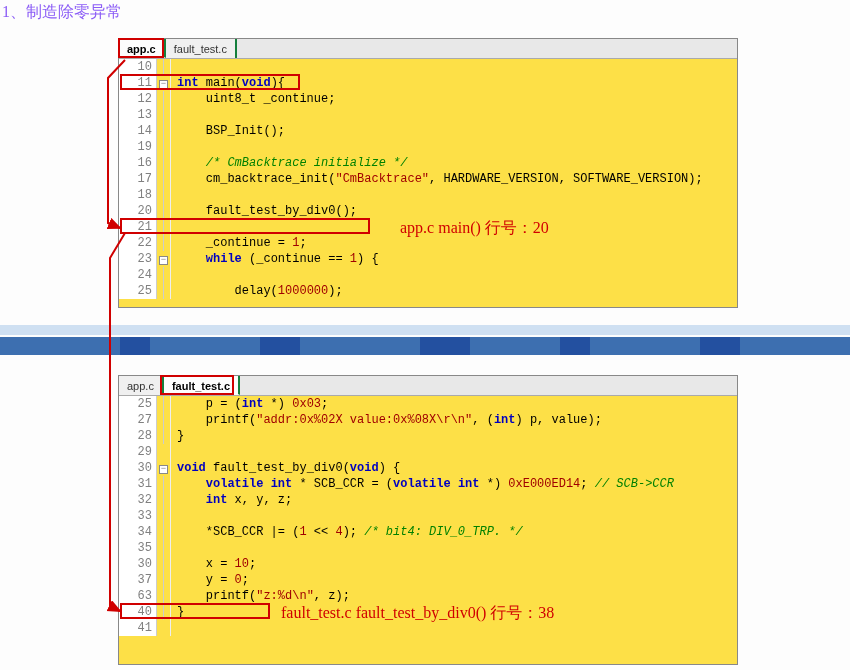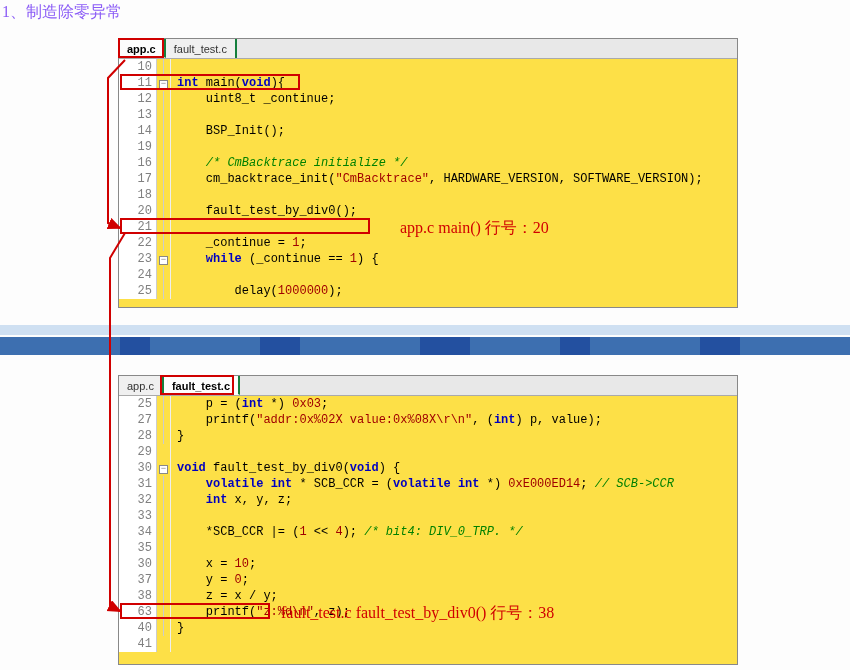--- a/index.html
+++ b/index.html
@@ -339,27 +339,20 @@
         <div class="code">    x = <span class="nm">10</span>;</div>
       </div>
       <div class="line">
         <div class="gutter">37</div>
         <div class="fold">
           <div class="fold-line"></div>
         </div>
         <div class="code">    y = <span class="nm">0</span>;</div>
       </div>
       <div class="line">
-        <div class="gutter">38</div>
-        <div class="fold">
-          <div class="fold-line"></div>
-        </div>
-        <div class="code">    z = x / y;</div>
-      </div>
-      <div class="line">
         <div class="gutter">63</div>
         <div class="fold">
           <div class="fold-line"></div>
         </div>
         <div class="code">    printf(<span class="st">"z:%d\n"</span>, z);</div>
       </div>
       <div class="line">
         <div class="gutter">40</div>
         <div class="fold">
           <div class="fold-line"></div>

